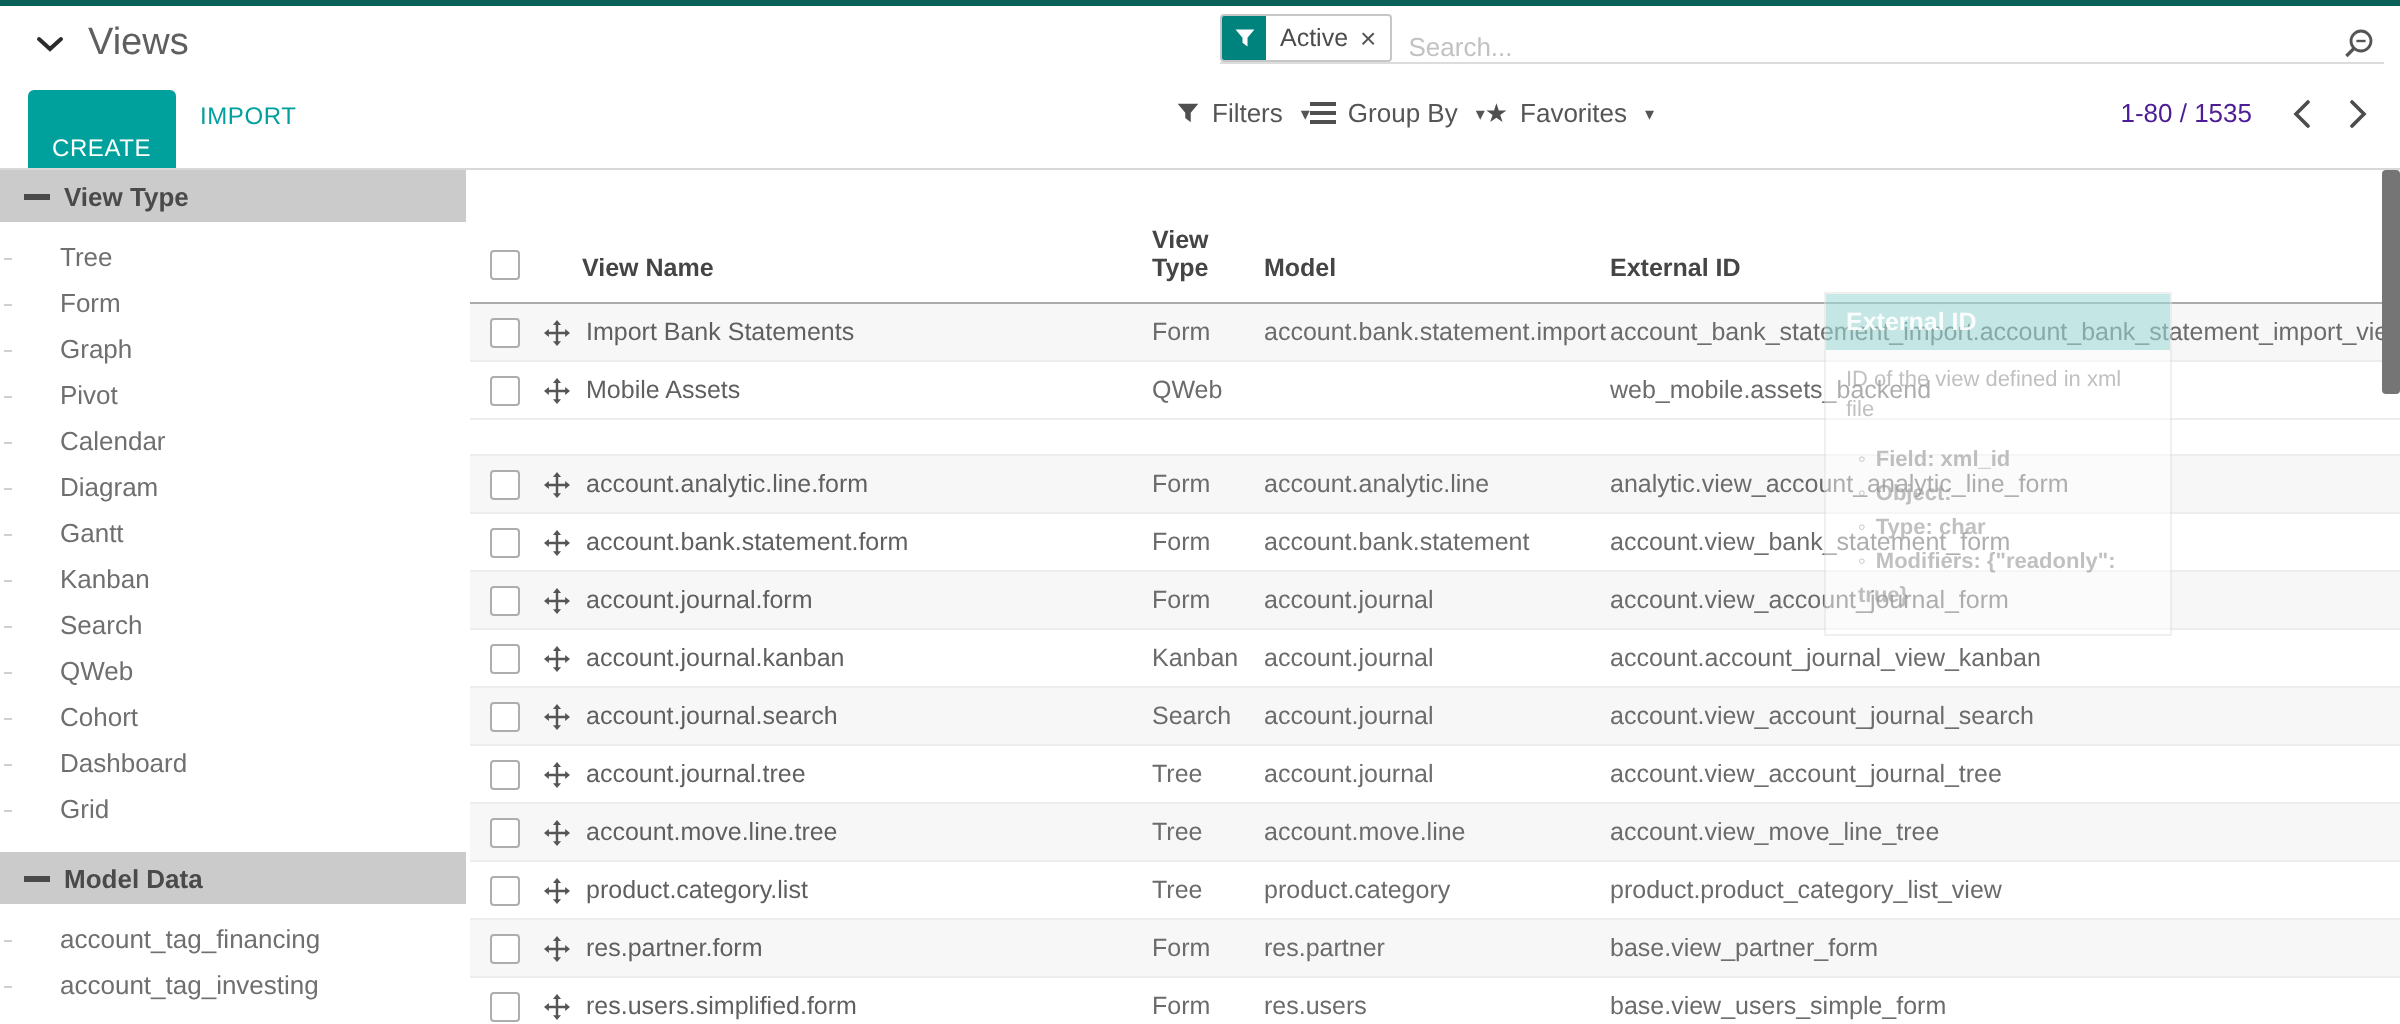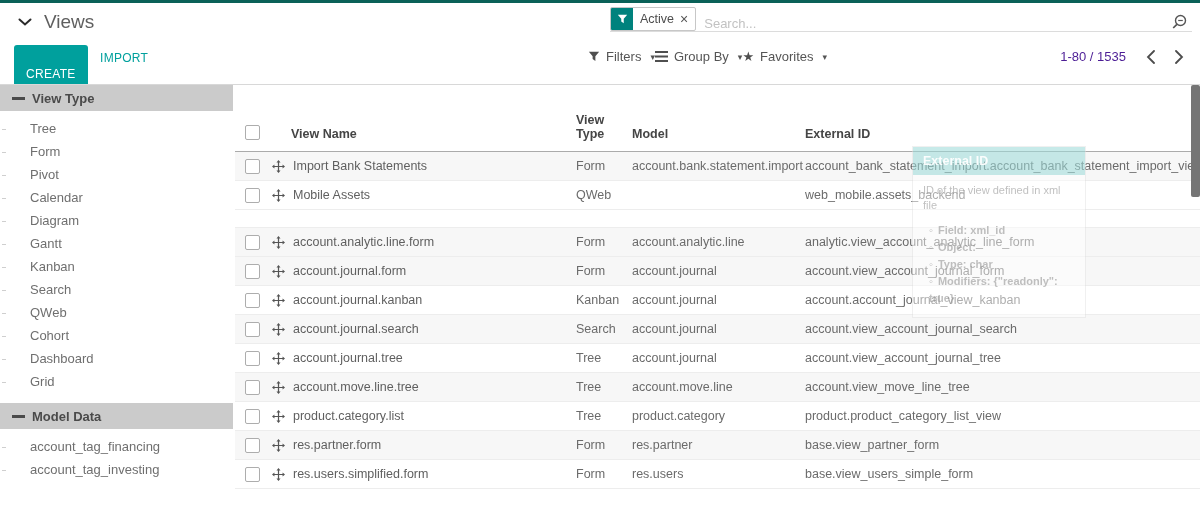--- a/index.html
+++ b/index.html
@@ -165,20 +165,21 @@
 
     <aside class="sidebar">
       <div class="section-header">
         <span class="dash-icon"></span>
         <span>View Type</span>
       </div>
       <ul class="sidebar-list">
 
       <li class="sidebar-item">Tree</li>
           <li class="sidebar-item">Form</li>
+          <li class="sidebar-item">Graph</li>
           <li class="sidebar-item">Pivot</li>
           <li class="sidebar-item">Calendar</li>
           <li class="sidebar-item">Diagram</li>
           <li class="sidebar-item">Gantt</li>
           <li class="sidebar-item">Kanban</li>
           <li class="sidebar-item">Search</li>
           <li class="sidebar-item">QWeb</li>
           <li class="sidebar-item">Cohort</li>
           <li class="sidebar-item">Dashboard</li>
           <li class="sidebar-item">Grid</li>
@@ -279,20 +280,38 @@
                     </svg>
                   </span>
                   <span class="view-name">account.analytic.line.form</span>
                 </span>
               </td>
               <td>Form</td>
               <td>account.analytic.line</td>
               <td>analytic.view_account_analytic_line_form</td>
             </tr>
 
+            <tr>
+              <td>
+                <div class="checkbox"></div>
+              </td>
+              <td>
+                <span class="name-cell-inner">
+                  <span class="drag">
+                    <svg width="13" height="13" viewBox="0 0 16 16">
+                      <path fill="#555" d="M8 0L10.5 3H8.75V7.25H13V5.5L16 8L13 10.5V8.75H8.75V13H10.5L8 16L5.5 13H7.25V8.75H3V10.5L0 8L3 5.5V7.25H7.25V3H5.5Z"></path>
+                    </svg>
+                  </span>
+                  <span class="view-name">account.bank.statement.form</span>
+                </span>
+              </td>
+              <td>Form</td>
+              <td>account.bank.statement</td>
+              <td>account.view_bank_statement_form</td>
+            </tr>
 
             <tr class="stripe">
               <td>
                 <div class="checkbox"></div>
               </td>
               <td>
                 <span class="name-cell-inner">
                   <span class="drag">
                     <svg width="13" height="13" viewBox="0 0 16 16">
                       <path fill="#555" d="M8 0L10.5 3H8.75V7.25H13V5.5L16 8L13 10.5V8.75H8.75V13H10.5L8 16L5.5 13H7.25V8.75H3V10.5L0 8L3 5.5V7.25H7.25V3H5.5Z"></path>

